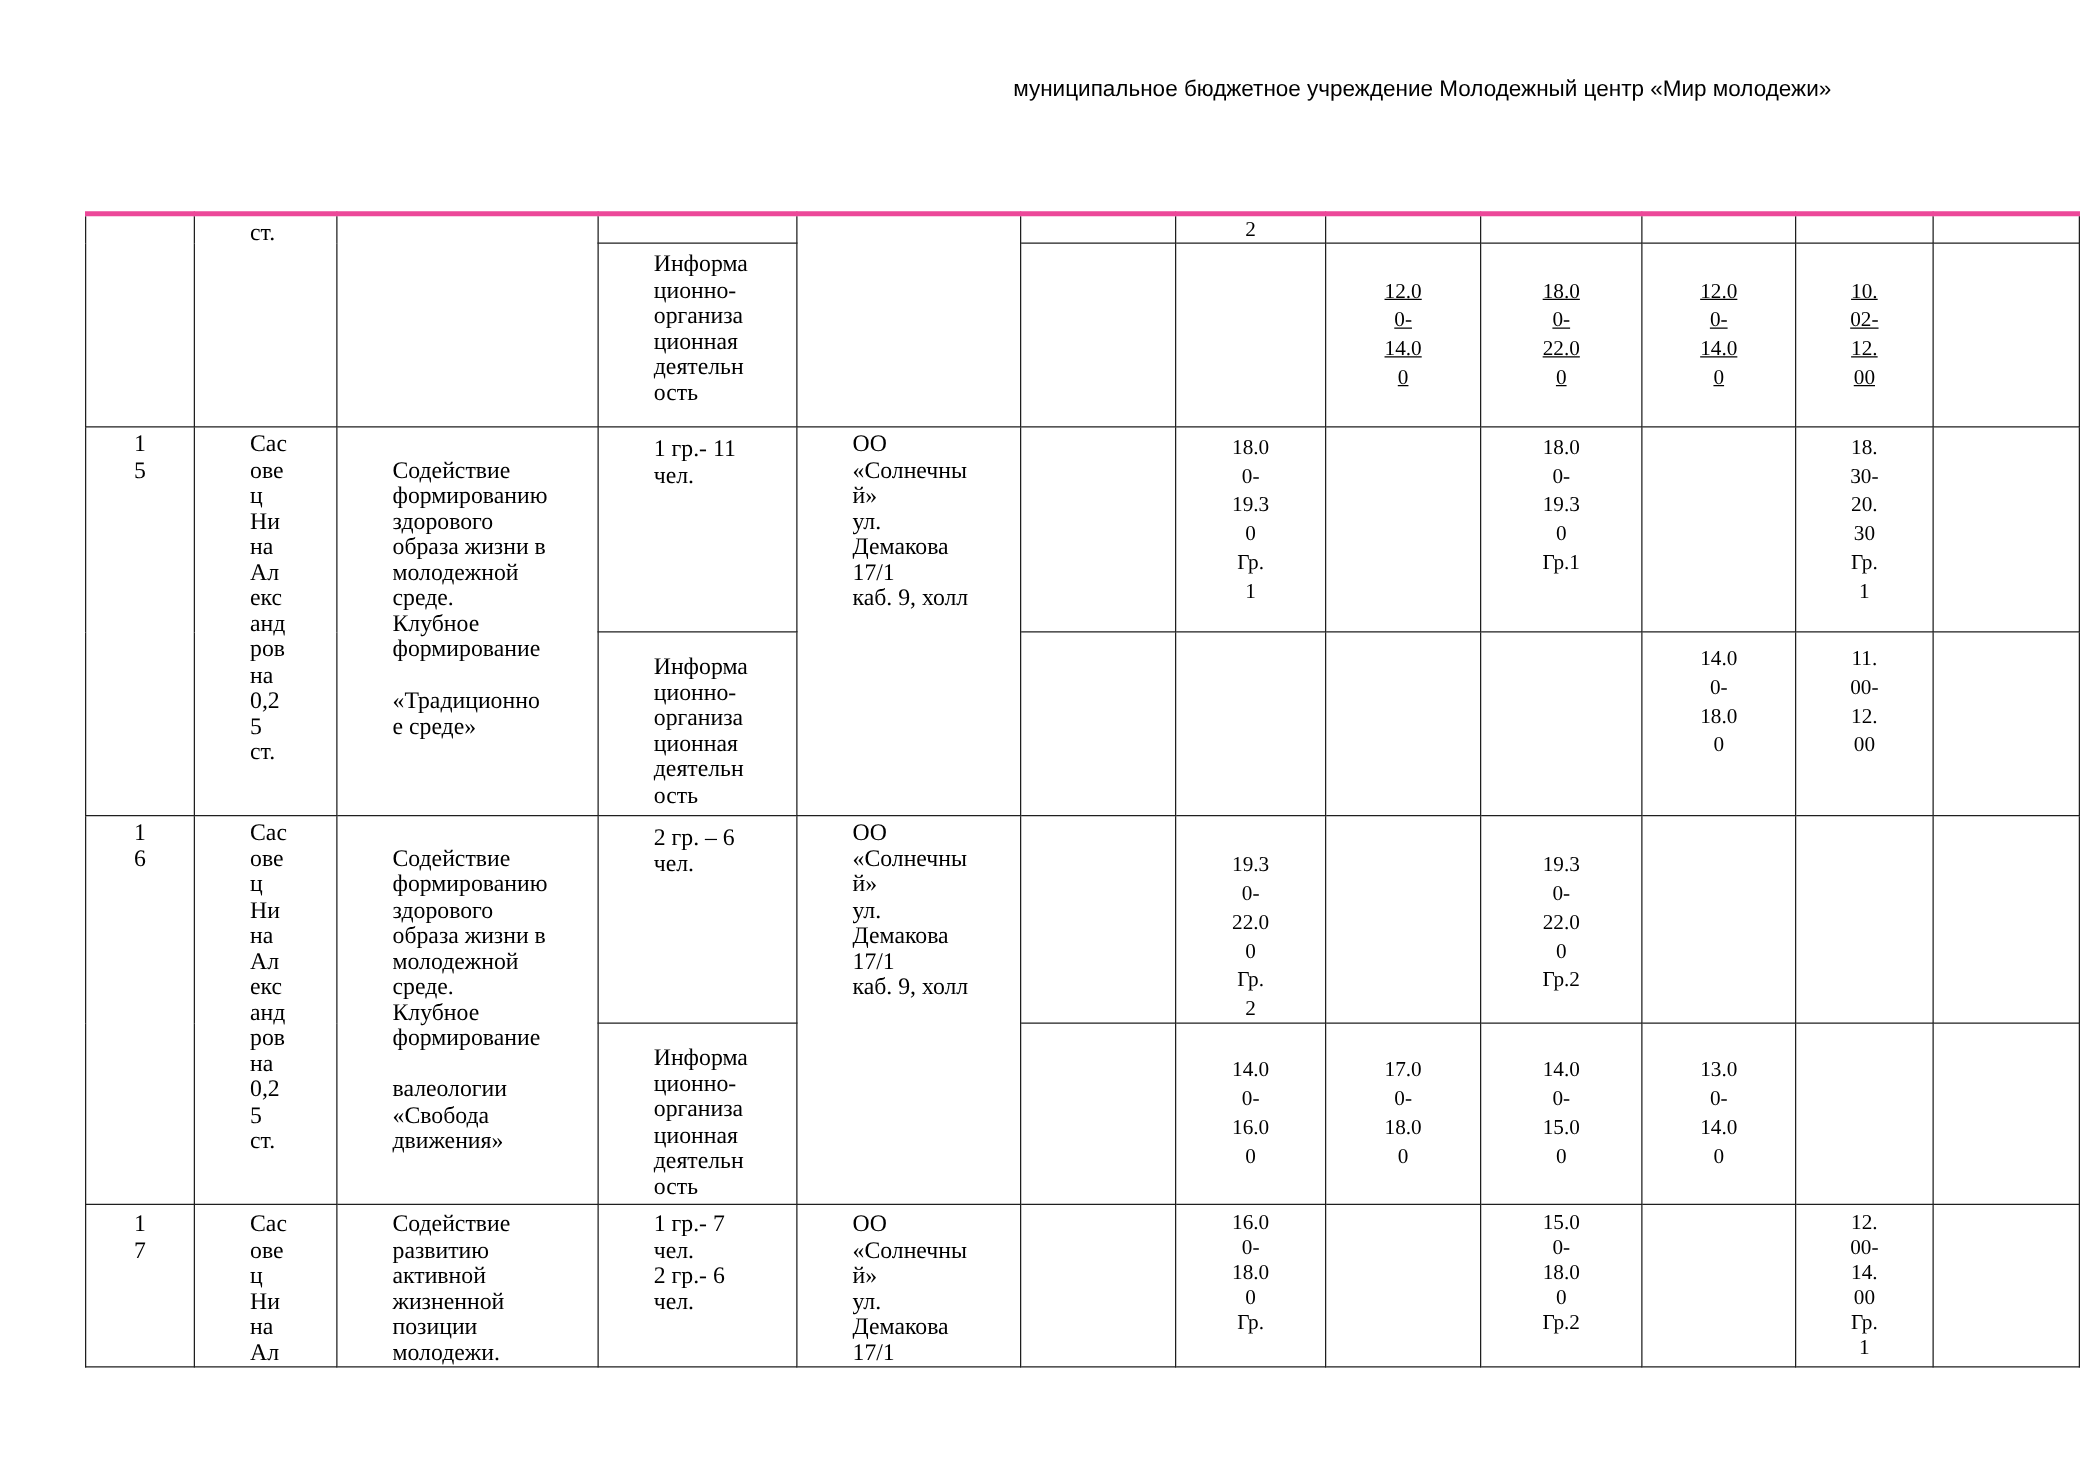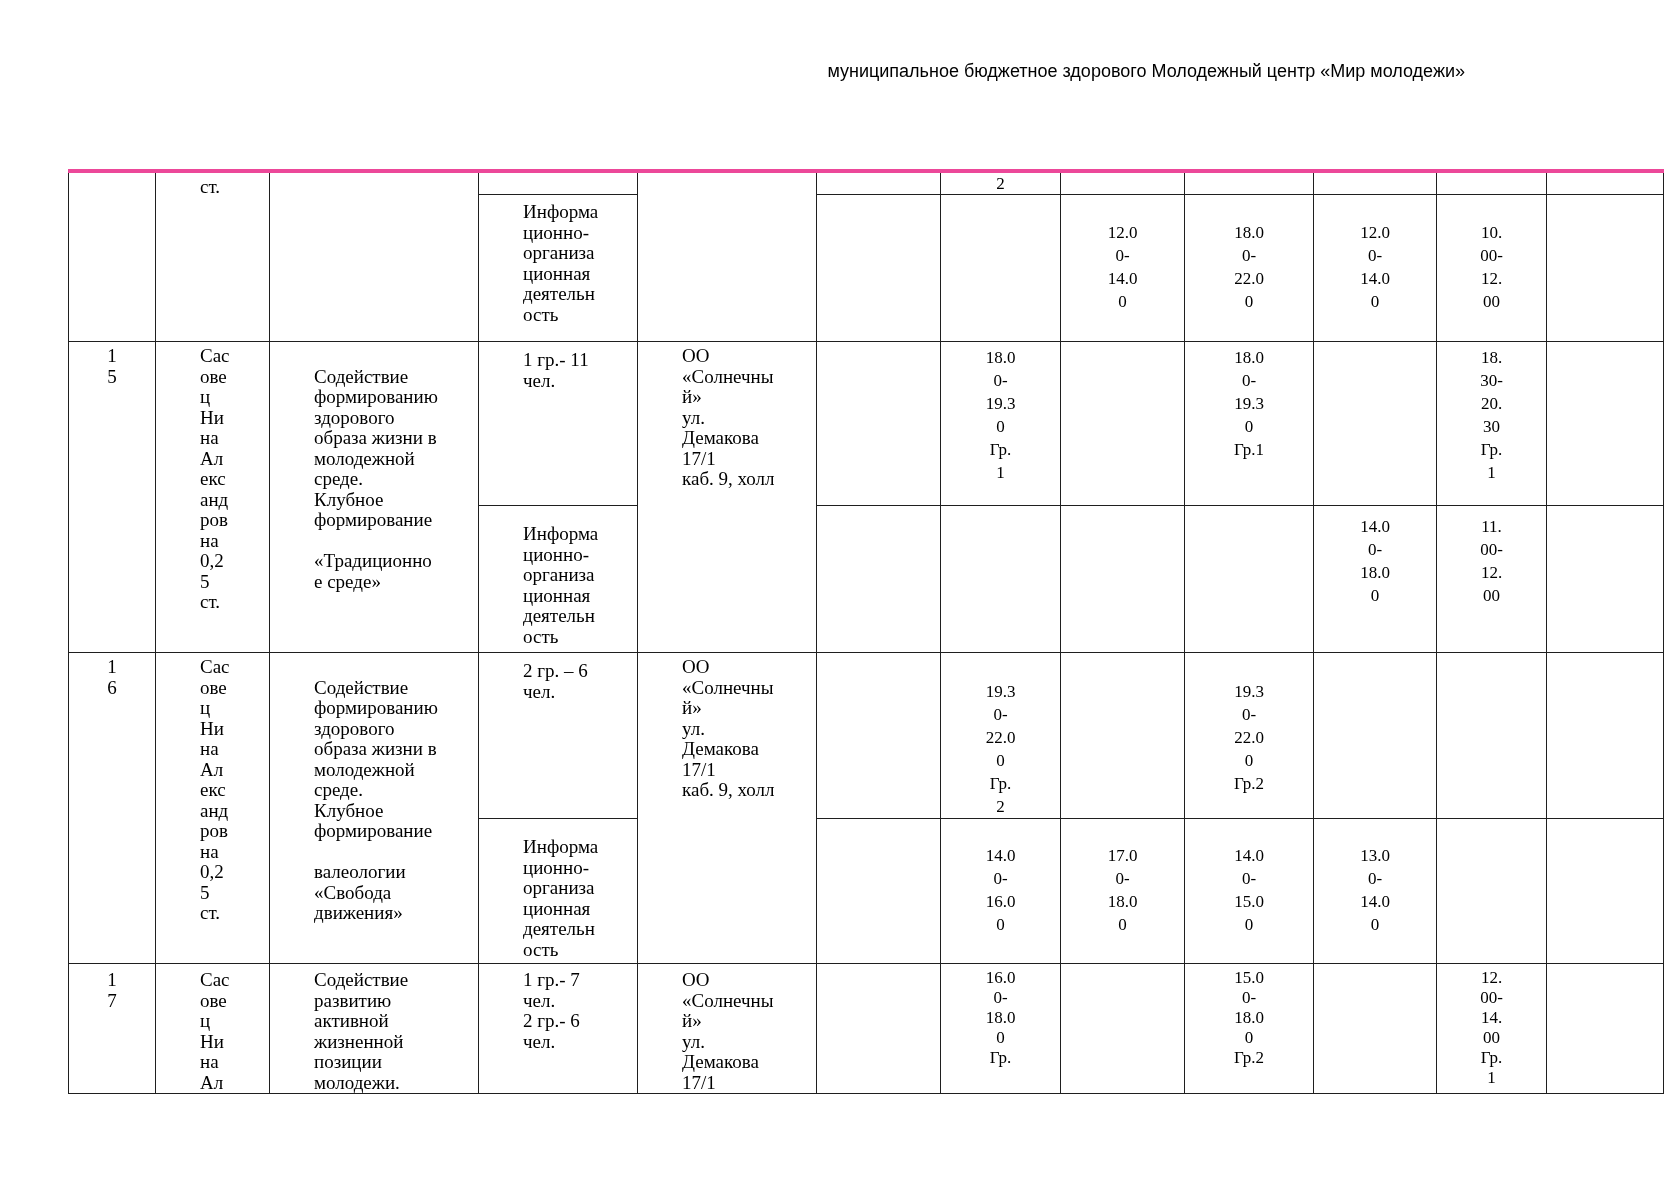--- a/index.html
+++ b/index.html
@@ -16,32 +16,32 @@
   .num{text-align:center;line-height:20.5px;white-space:pre-line;}
   .time{text-align:center;font-size:17px;line-height:23px;white-space:pre-line;
     padding-left:2px;padding-right:2px;}
   .grp{padding-top:8px;margin-left:20px;}
   .b{font-weight:normal;}
 
   .r1{height:23px;} .r2{height:147px;} .r3{height:164px;} .r4{height:147px;}
   .r5{height:166px;} .r6{height:145px;} .r7{height:124px;}
 
   .r1 .time{padding-top:1px;line-height:20px;}
-  .r2 .txt{padding-top:7px;} .r2 .time{padding-top:26px;}
+  .r2 .txt{padding-top:7px;} .r2 .time{padding-top:26px;text-decoration:underline;}
   .r3 .time{padding-top:4px;}
   .r4 .txt{padding-top:18px;} .r4 .time{padding-top:9px;}
   .r5 .time{padding-top:27px;}
   .r6 .txt{padding-top:18px;} .r6 .time{padding-top:25px;}
   .r7 > td{padding-top:6px;} .r7 .time{line-height:20px;padding-top:4px;}
 </style>
 </head>
 <body>
 
 <div class="doc-header">
-  <div><span>муниципальное бюджетное здорового </span><b class="b">Молодежный центр «Мир молодежи»</b></div>
+  <div><span>муниципальное бюджетное учреждение </span><b class="b">Молодежный центр «Мир молодежи»</b></div>
 </div>
 
 <table class="sched">
   <colgroup>
     <col style="width:87px">
       <col style="width:114px">
       <col style="width:209px">
     <col style="width:159px">
       <col style="width:179px">
       <col style="width:124px">
@@ -84,21 +84,21 @@
 0</td>
     <td class="time">18.0
 0-
 22.0
 0</td>
     <td class="time">12.0
 0-
 14.0
 0</td>
     <td class="time">10.
-00-
+02-
 12.
 00</td>
     <td></td>
   </tr>
 
   <tr class="r3">
     <td class="num" rowspan="2">1
 5</td>
     <td class="txt" rowspan="2">Сас
 ове

